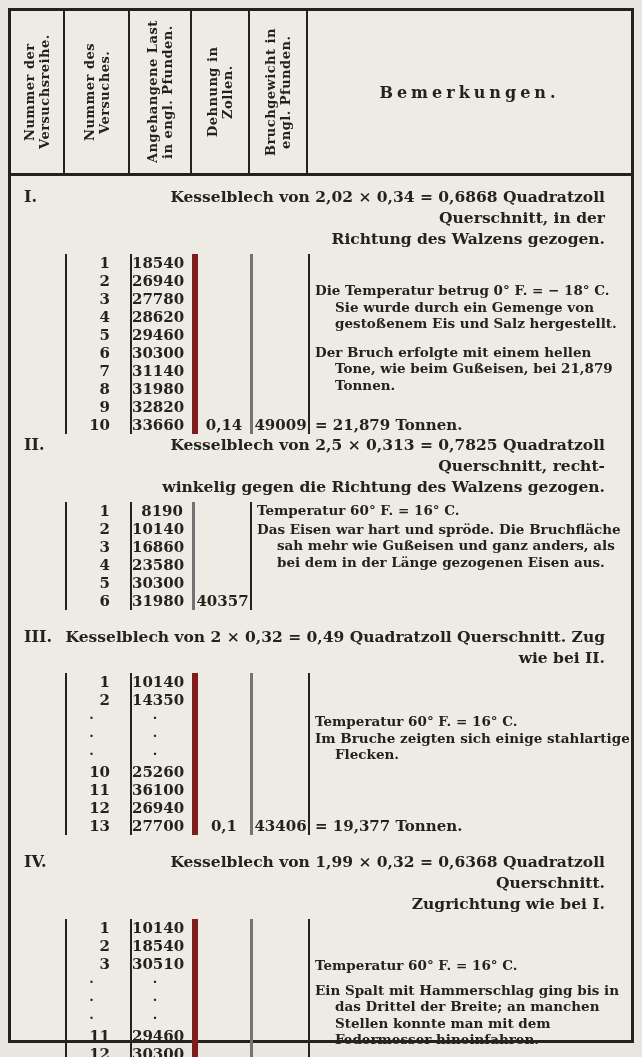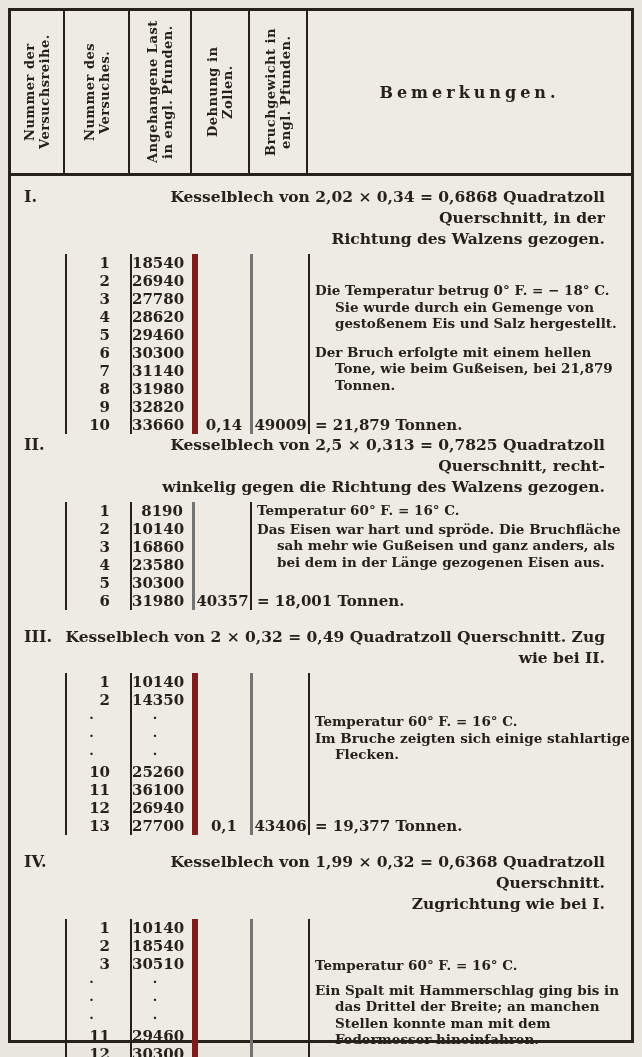--- a/index.html
+++ b/index.html
@@ -162,21 +162,20 @@
             <div class="rcell">23580</div>
             <div class="rcell">30300</div>
             <div class="rcell">31980</div>
           </div>
         <div class="col col-bruch">
           <div class="bval">40357</div>
         </div>
         <div class="col col-remarks">
           <p class="remark rp0">Temperatur 60° F. = 16° C.</p>
           <p class="remark rp1">Das Eisen war hart und spröde. Die Bruchfläche sah mehr wie Gußeisen und ganz anders, als bei dem in der Länge gezogenen Eisen aus.</p>
-          <div class="result">= 18,001 Tonnen.</div>
         </div>
       </div>
     </section>
 
     <section class="sec" id="sec3">
       <div class="shead">
         <div class="numeral">III.</div>
         <div class="stitle">
           <div class="tline">Kesselblech von 2 × 0,32 = 0,49 Quadratzoll Querschnitt. Zug wie bei II.</div>
           <div class="tline"></div>

